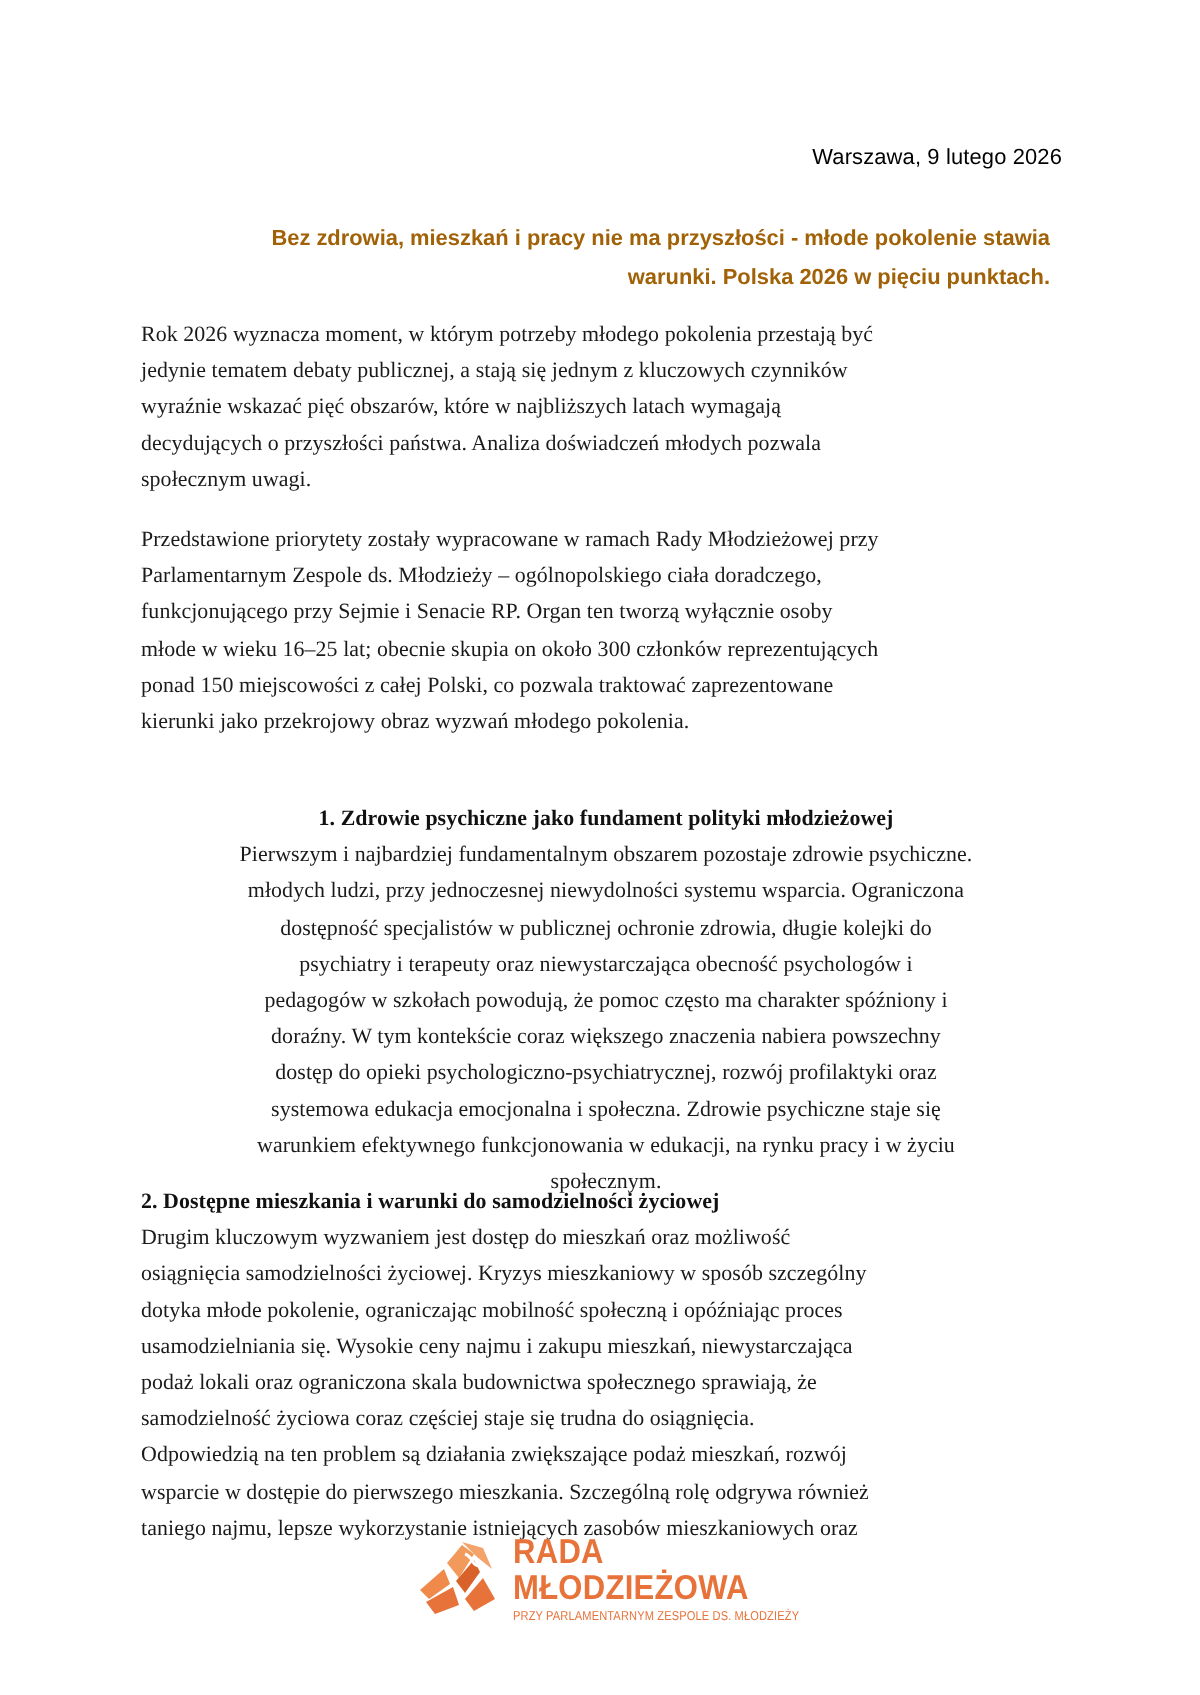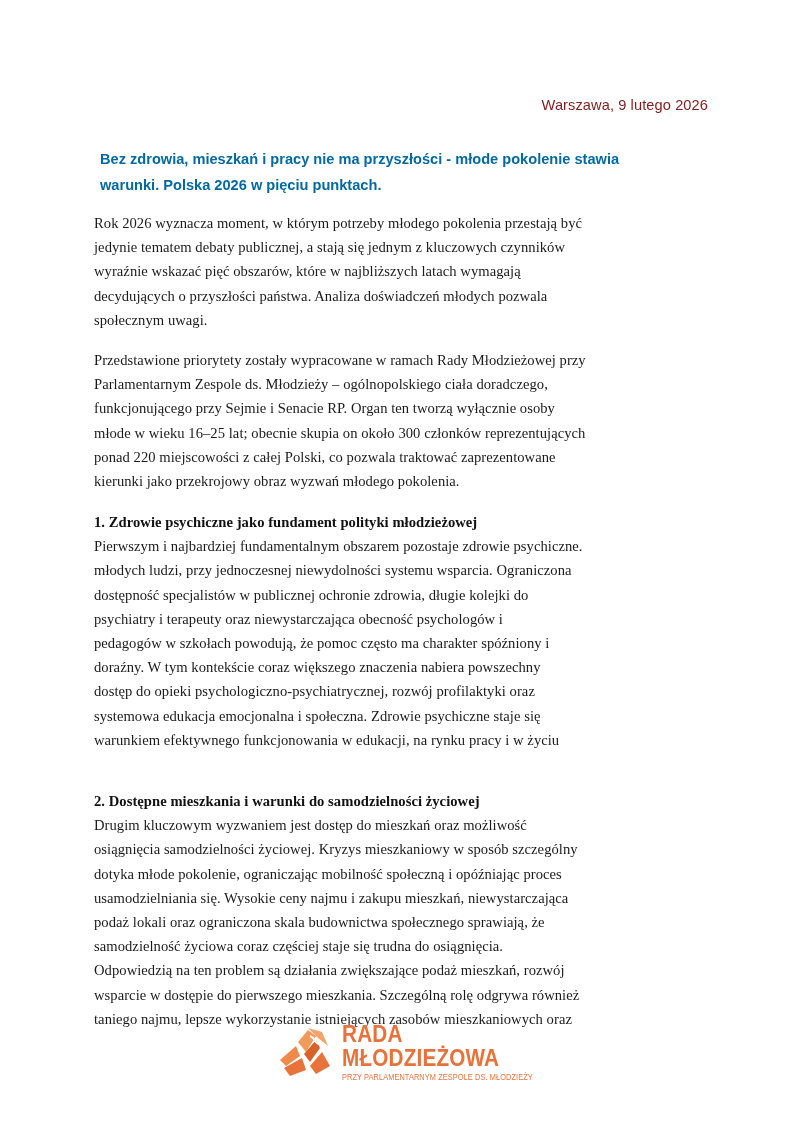--- a/index.html
+++ b/index.html
@@ -3,38 +3,38 @@
   <meta charset="utf-8">
   <style>
     html, body { margin: 0; padding: 0; background: #ffffff; }
     body {
       width: 800px; height: 1130px; position: relative; overflow: hidden;
       font-family: "Liberation Sans", sans-serif; color: #1a1a1a;
     }
     .page { position: absolute; left: 0; top: 0; width: 800px; height: 1130px; background: #fff; }
     .date {
       position: absolute; right: 92px; top: 97px;
-      font-size: 14.6px; color: #7f1d1d; letter-spacing: 0.1px;
+      font-size: 14.6px; color: #000000; letter-spacing: 0.1px;
     }
     .title {
       position: absolute; left: 100px; width: 600px; top: 146px;
-      text-align: left; font-weight: bold; font-size: 14.6px; line-height: 26px;
-      color: #0369a1;
+      text-align: right; font-weight: bold; font-size: 14.6px; line-height: 26px;
+      color: #a16207;
     }
     .para {
       position: absolute; left: 94px; width: 620px;
       font-size: 14.6px; line-height: 24.2px; color: #1a1a1a; margin: 0;
       letter-spacing: 0.05px;
       font-family: Liberation Serif, serif;
     }
     .line { display: block; white-space: nowrap; }
     .heading { font-weight: bold; color: #111; }
     .p1 { top: 211px; }
     .p2 { top: 348px; }
-    .s1 { top: 510px; }
+    .s1 { top: 534px; text-align: center; }
     .s2 { top: 789px; }
     .footer-logo {
       position: absolute; left: 276px; top: 1024px; height: 56px; width: 260px;
       display: flex; align-items: center;
     }
     .logo-mark { width: 58px; height: 52px; flex: none; }
     .logo-text { margin-left: 8px; display: flex; flex-direction: column; align-items: center; }
     .logo-name {
       font-family: "Liberation Sans", sans-serif; font-weight: bold;
       font-size: 23px; color: #e8733a; letter-spacing: 0.2px; line-height: 24px;
@@ -64,35 +64,36 @@
     <span class="line">wyraźnie wskazać pięć obszarów, które w najbliższych latach wymagają</span>
     <span class="line">decydujących o przyszłości państwa. Analiza doświadczeń młodych pozwala</span>
     <span class="line">społecznym uwagi.</span>
   </div>
 
   <div class="para p2">
     <span class="line">Przedstawione priorytety zostały wypracowane w ramach Rady Młodzieżowej przy</span>
     <span class="line">Parlamentarnym Zespole ds. Młodzieży – ogólnopolskiego ciała doradczego,</span>
     <span class="line">funkcjonującego przy Sejmie i Senacie RP. Organ ten tworzą wyłącznie osoby</span>
     <span class="line">młode w wieku 16–25 lat; obecnie skupia on około 300 członków reprezentujących</span>
-    <span class="line">ponad 220 miejscowości z całej Polski, co pozwala traktować zaprezentowane</span>
+    <span class="line">ponad 150 miejscowości z całej Polski, co pozwala traktować zaprezentowane</span>
     <span class="line">kierunki jako przekrojowy obraz wyzwań młodego pokolenia.</span>
   </div>
 
   <div class="para s1">
     <span class="line heading">1. Zdrowie psychiczne jako fundament polityki młodzieżowej</span>
     <span class="line">Pierwszym i najbardziej fundamentalnym obszarem pozostaje zdrowie psychiczne.</span>
     <span class="line">młodych ludzi, przy jednoczesnej niewydolności systemu wsparcia. Ograniczona</span>
     <span class="line">dostępność specjalistów w publicznej ochronie zdrowia, długie kolejki do</span>
     <span class="line">psychiatry i terapeuty oraz niewystarczająca obecność psychologów i</span>
     <span class="line">pedagogów w szkołach powodują, że pomoc często ma charakter spóźniony i</span>
     <span class="line">doraźny. W tym kontekście coraz większego znaczenia nabiera powszechny</span>
     <span class="line">dostęp do opieki psychologiczno-psychiatrycznej, rozwój profilaktyki oraz</span>
     <span class="line">systemowa edukacja emocjonalna i społeczna. Zdrowie psychiczne staje się</span>
     <span class="line">warunkiem efektywnego funkcjonowania w edukacji, na rynku pracy i w życiu</span>
+    <span class="line">społecznym.</span>
   </div>
 
   <div class="para s2">
     <span class="line heading">2. Dostępne mieszkania i warunki do samodzielności życiowej</span>
     <span class="line">Drugim kluczowym wyzwaniem jest dostęp do mieszkań oraz możliwość</span>
     <span class="line">osiągnięcia samodzielności życiowej. Kryzys mieszkaniowy w sposób szczególny</span>
     <span class="line">dotyka młode pokolenie, ograniczając mobilność społeczną i opóźniając proces</span>
     <span class="line">usamodzielniania się. Wysokie ceny najmu i zakupu mieszkań, niewystarczająca</span>
     <span class="line">podaż lokali oraz ograniczona skala budownictwa społecznego sprawiają, że</span>
     <span class="line">samodzielność życiowa coraz częściej staje się trudna do osiągnięcia.</span>

